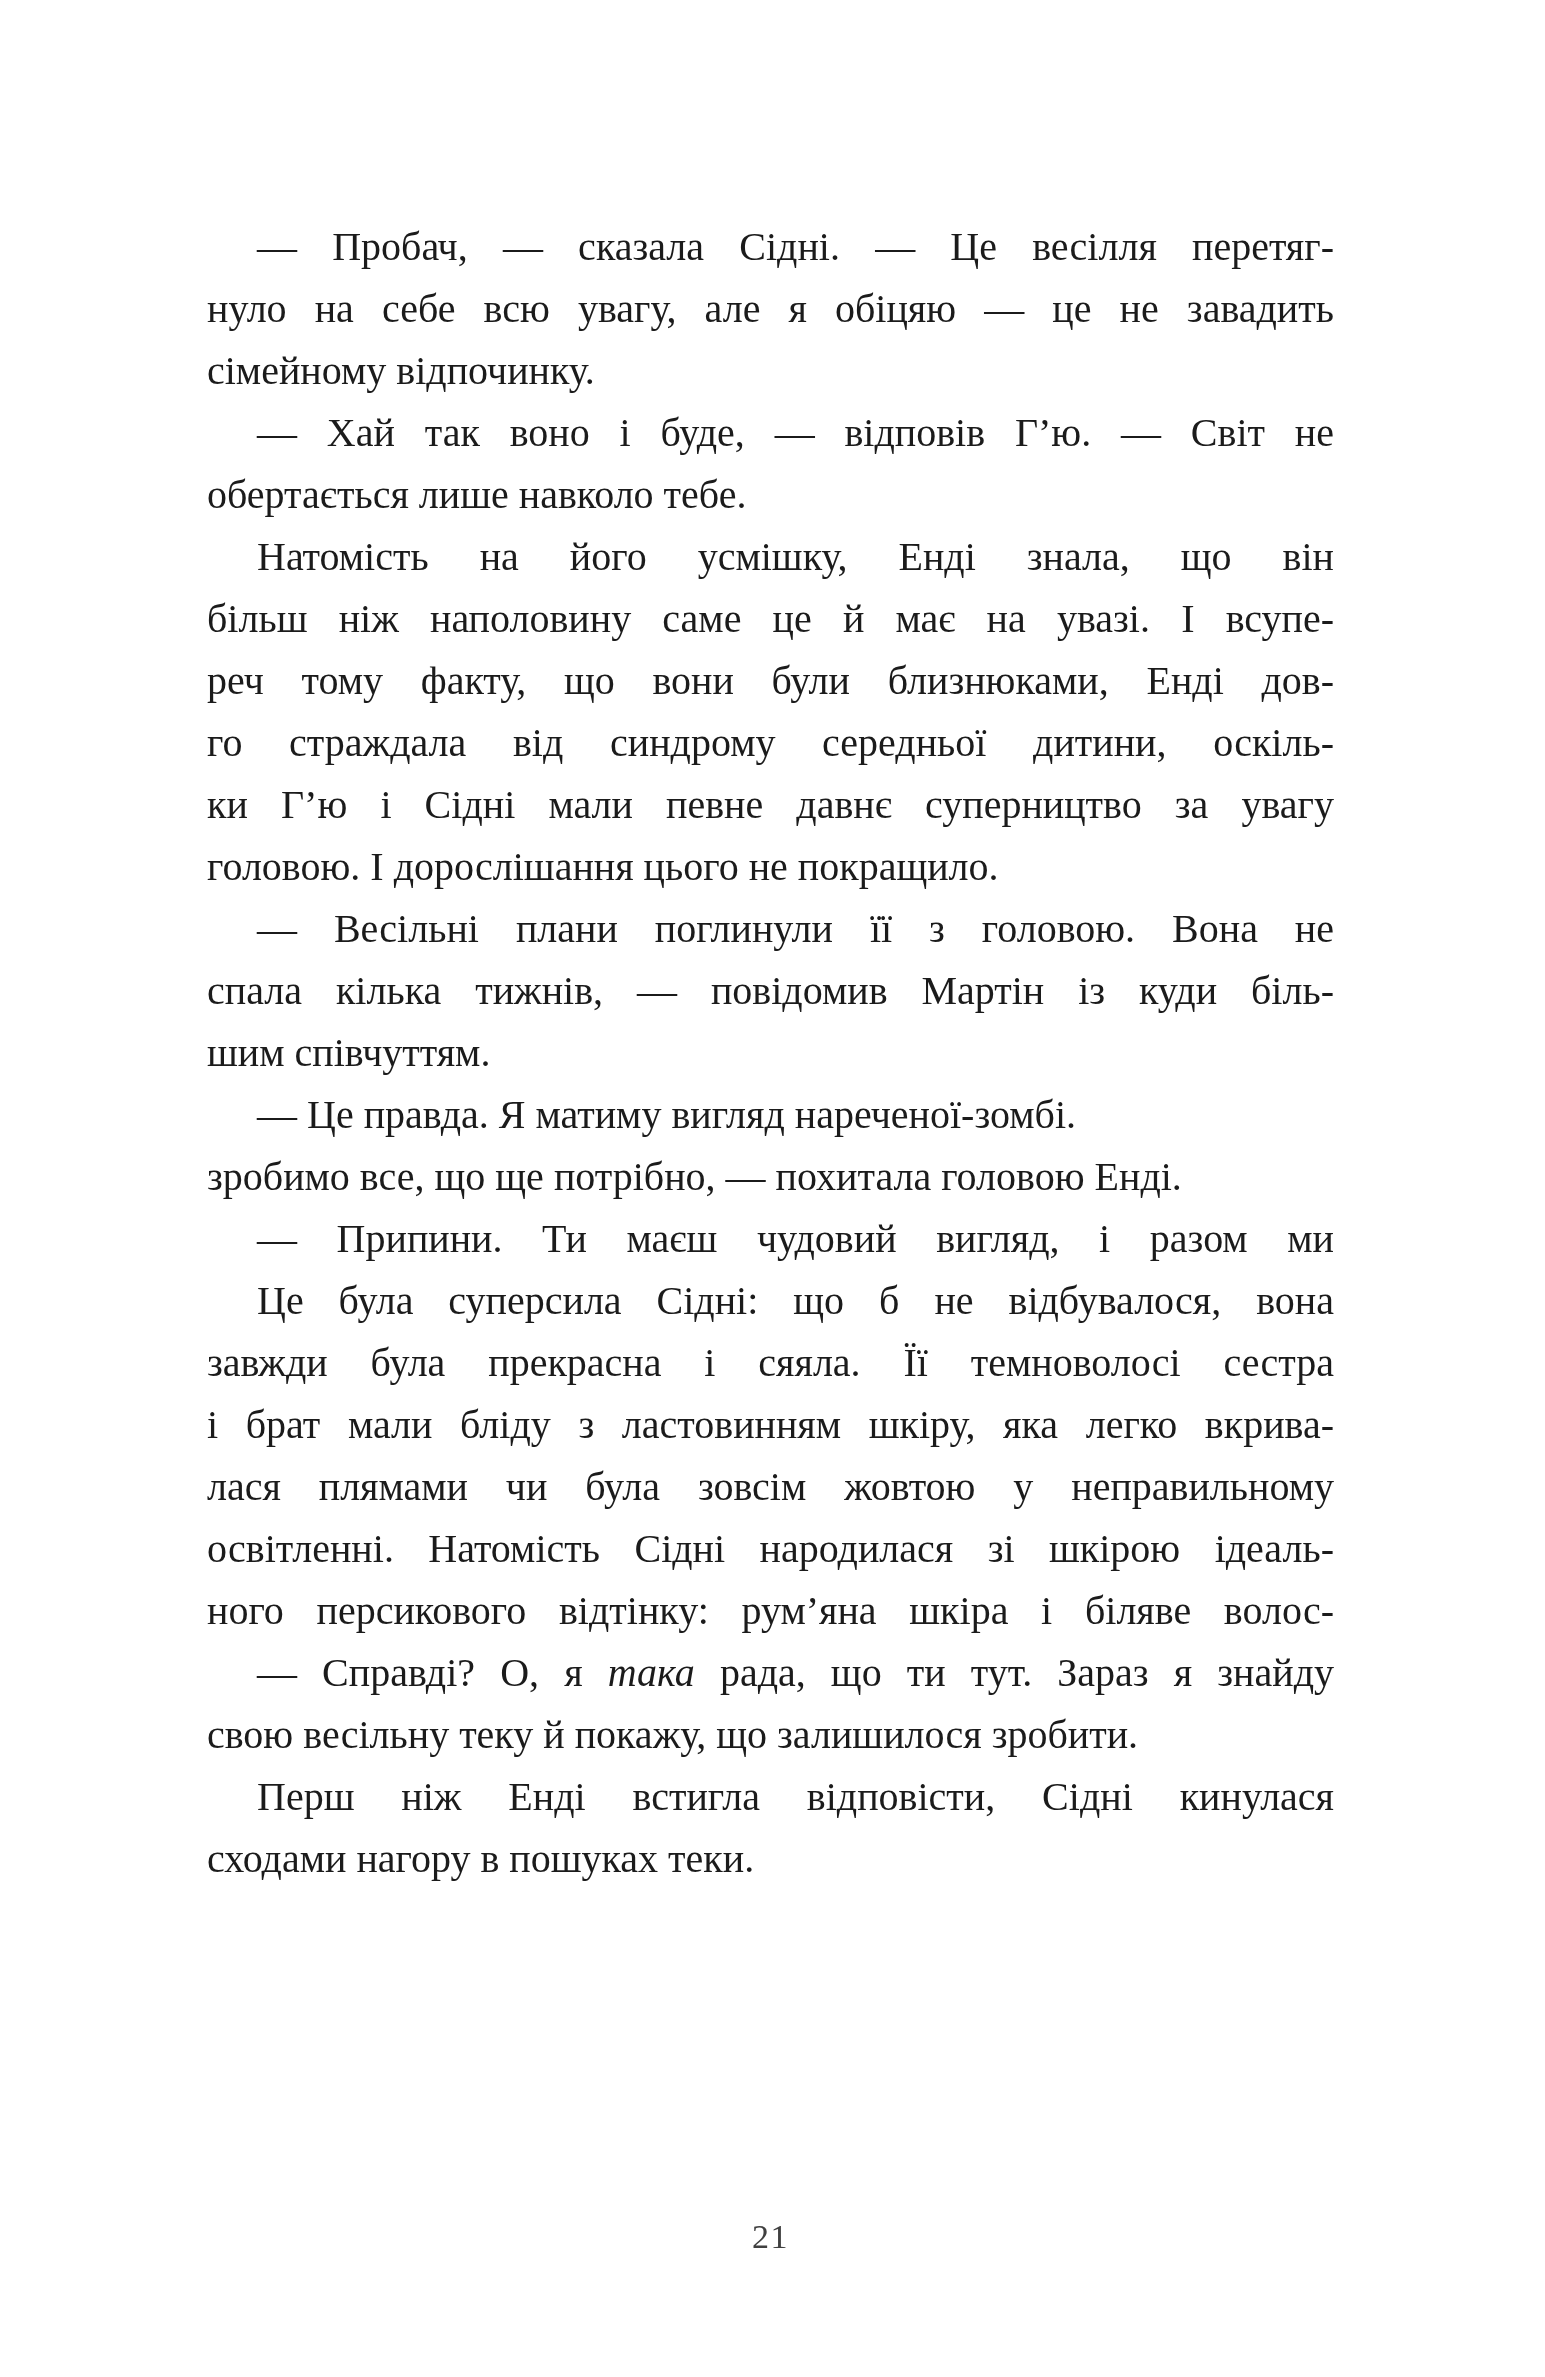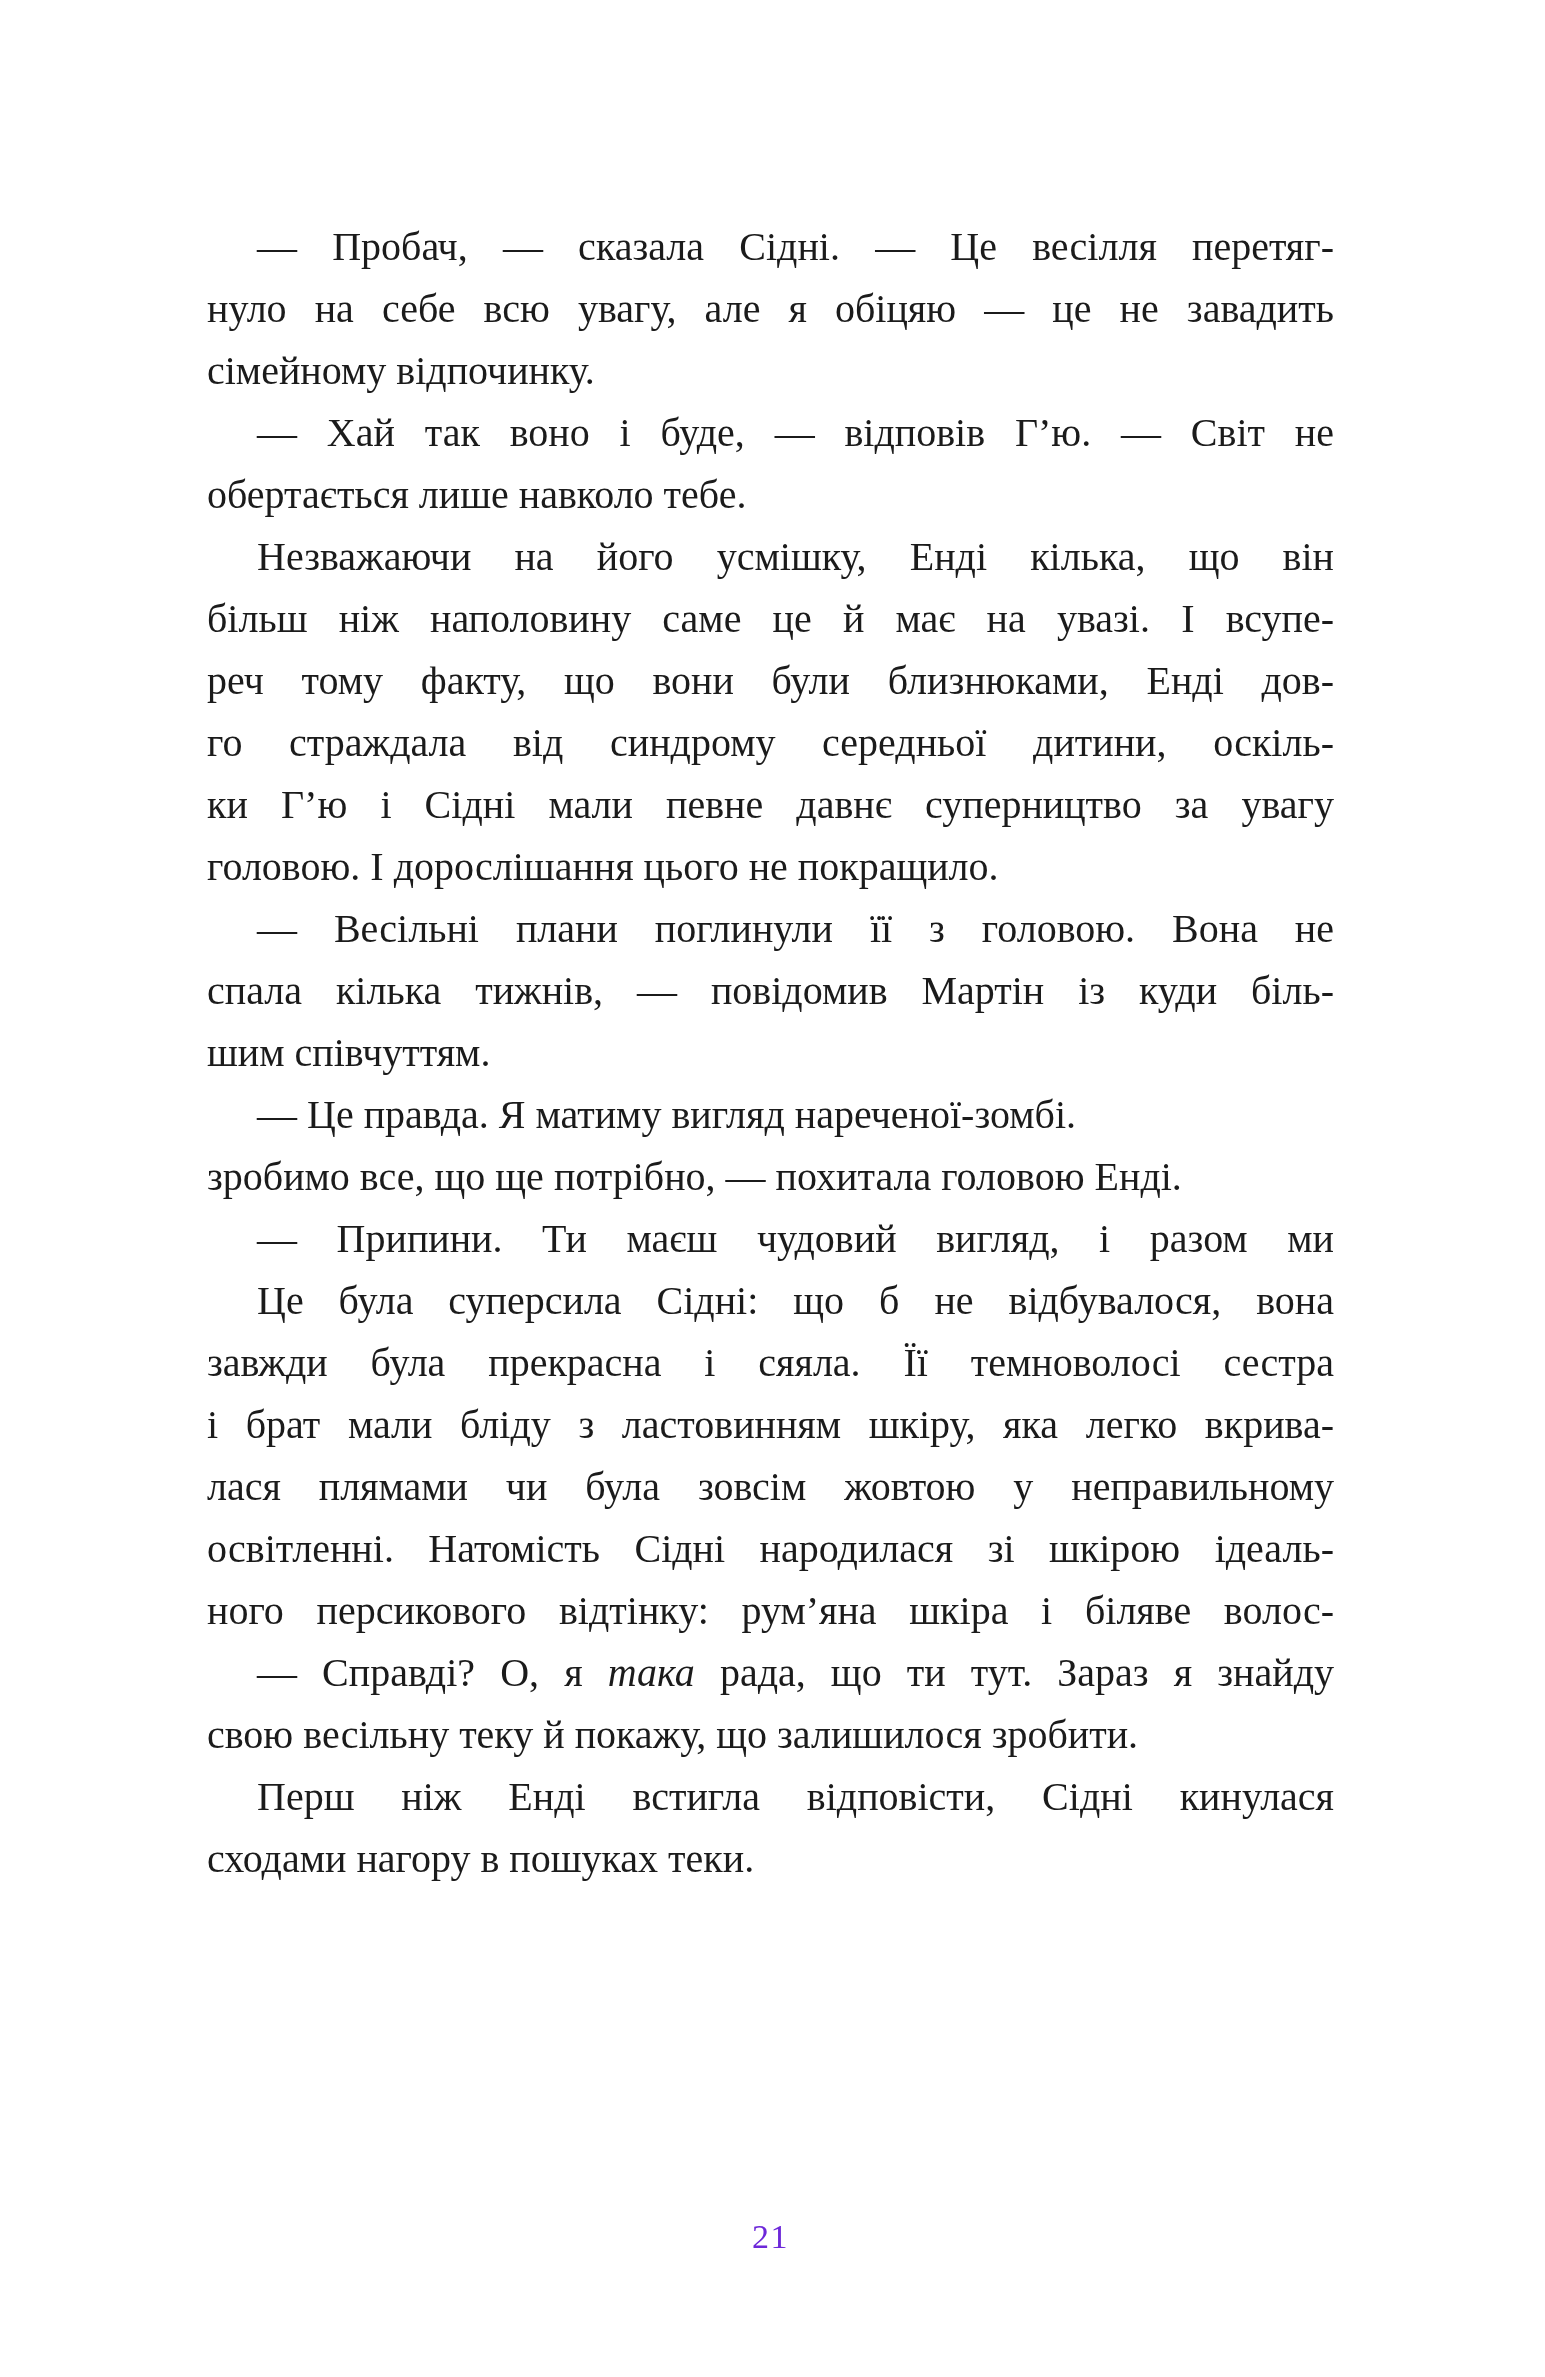--- a/index.html
+++ b/index.html
@@ -43,39 +43,39 @@
   }
   .page-number {
     position: absolute;
     top: 2216px;
     left: 207px;
     width: 1127px;
     text-align: center;
     font-size: 34px;
     line-height: 42px;
     letter-spacing: 1.6px;
-    color: #6d28d9;
+    color: #404040;
   }
 </style>
 </head>
 <body>
 
 <div class="page" style="background: rgb(255, 255, 255); color: rgb(27, 27, 27);">
   <main class="text-block">
       <div class="para">
         <div class="line indent"><span>— Пробач, — сказала Сідні. — Це весілля перетяг-</span></div>
         <div class="line"><span>нуло на себе всю увагу, але я обіцяю — це не завадить</span></div>
         <div class="line last"><span>сімейному відпочинку.</span></div>
       </div>
       <div class="para">
         <div class="line indent"><span>— Хай так воно і буде, — відповів Г’ю. — Світ не</span></div>
         <div class="line last"><span>обертається лише навколо тебе.</span></div>
       </div>
       <div class="para">
-        <div class="line indent"><span>Незважаючи на його усмішку, Енді кілька, що він</span></div>
+        <div class="line indent"><span>Натомість на його усмішку, Енді знала, що він</span></div>
         <div class="line"><span>більш ніж наполовину саме це й має на увазі. І всупе-</span></div>
         <div class="line"><span>реч тому факту, що вони були близнюками, Енді дов-</span></div>
         <div class="line"><span>го страждала від синдрому середньої дитини, оскіль-</span></div>
         <div class="line"><span>ки Г’ю і Сідні мали певне давнє суперництво за увагу</span></div>
         <div class="line last"><span>головою. І дорослішання цього не покращило.</span></div>
       </div>
       <div class="para">
         <div class="line indent"><span>— Весільні плани поглинули її з головою. Вона не</span></div>
         <div class="line"><span>спала кілька тижнів, — повідомив Мартін із куди біль-</span></div>
         <div class="line last"><span>шим співчуттям.</span></div>

